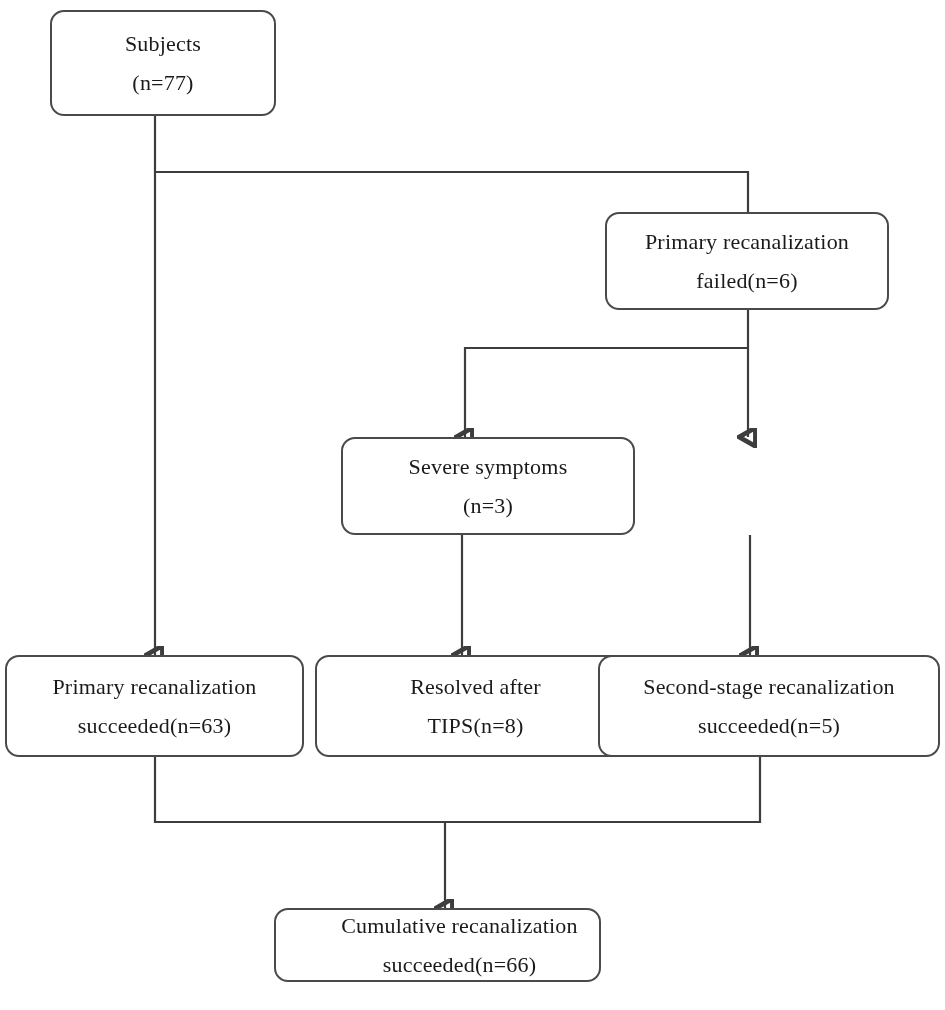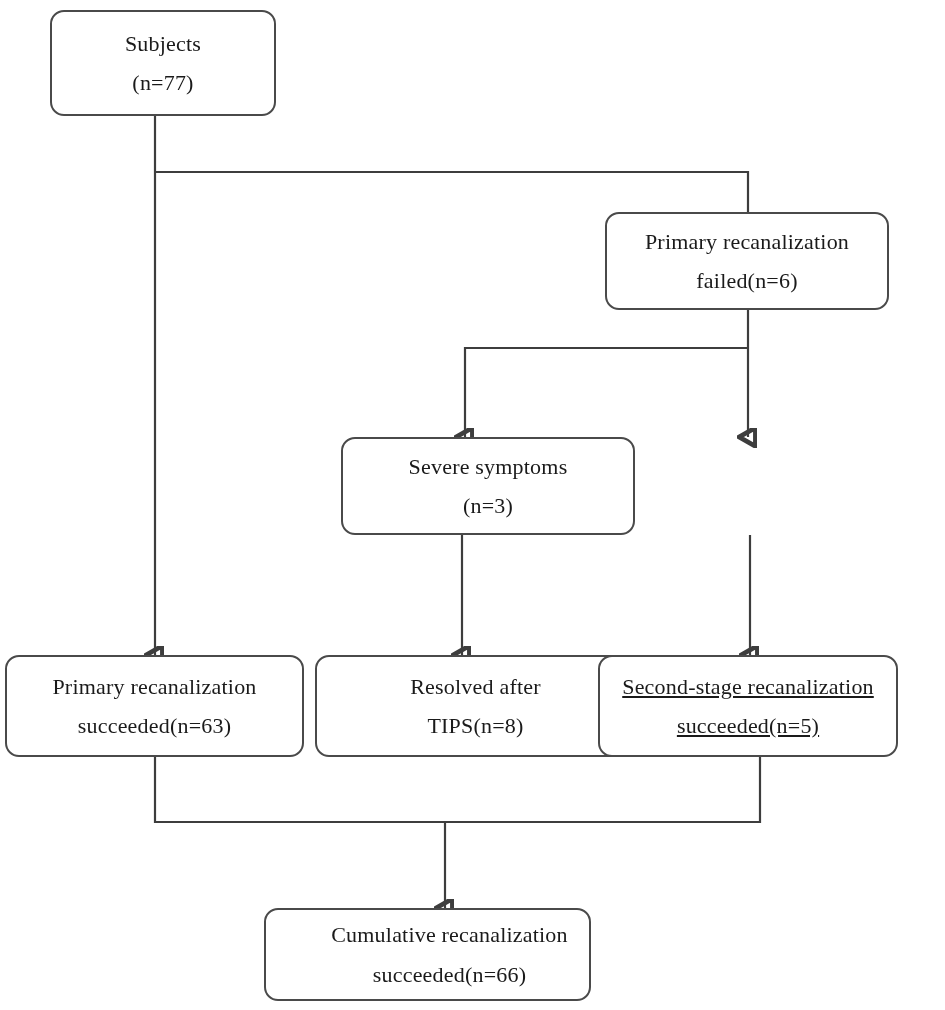--- a/index.html
+++ b/index.html
@@ -53,22 +53,22 @@
     fill: none;
   }
 
   
   #node-subjects            { left: 50px;  top: 10px;  width: 226px; height: 106px; }
   #node-primary-failed      { left: 605px; top: 212px; width: 284px; height: 98px; }
   #node-severe-symptoms     { left: 305px; top: 437px; width: 294px; height: 98px; margin-left: 36px; }
   #node-mild-symptoms       { left: 600px; top: 437px; width: 296px; height: 98px; }
   #node-primary-succeeded   { left: 5px;   top: 655px; width: 299px; height: 102px; }
   #node-resolved-tips       { left: 315px; top: 655px; width: 321px; height: 102px; }
-  #node-second-stage        { left: 598px; top: 655px; width: 300px; height: 102px; text-decoration: underline; }
-  #node-cumulative          { left: 264px; top: 908px; width: 327px; height: 93px; padding-left: 44px; }
+  #node-second-stage        { left: 598px; top: 655px; width: 342px; height: 102px; }
+  #node-cumulative          { left: 274px; top: 908px; width: 327px; height: 74px; padding-left: 44px; }
 </style>
 </head>
 <body>
 
 <div id="flowchart-root">
 
   <svg class="connectors" viewBox="0 0 945 1010">
     <defs>
       <marker id="arrowhead" markerWidth="9" markerHeight="9" refX="4.2" refY="4" orient="auto" markerUnits="strokeWidth">
         <path d="M 0 0.6 L 8.4 0.6 L 4.2 8 z" fill="#3d3d3d" stroke="none"></path>

